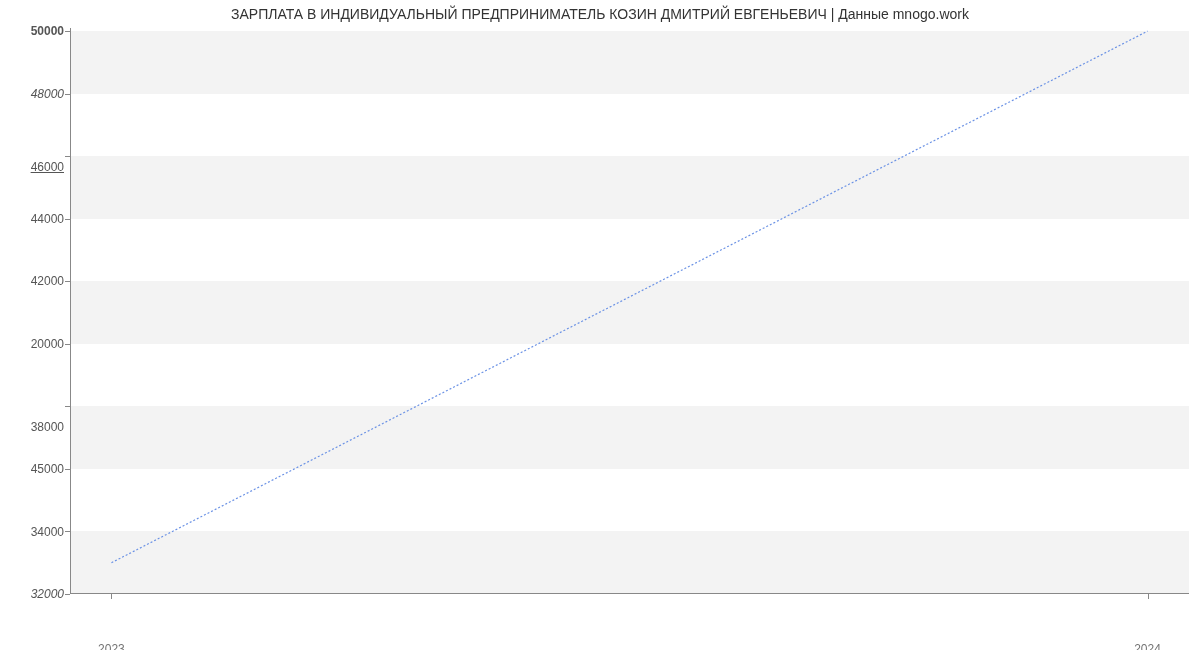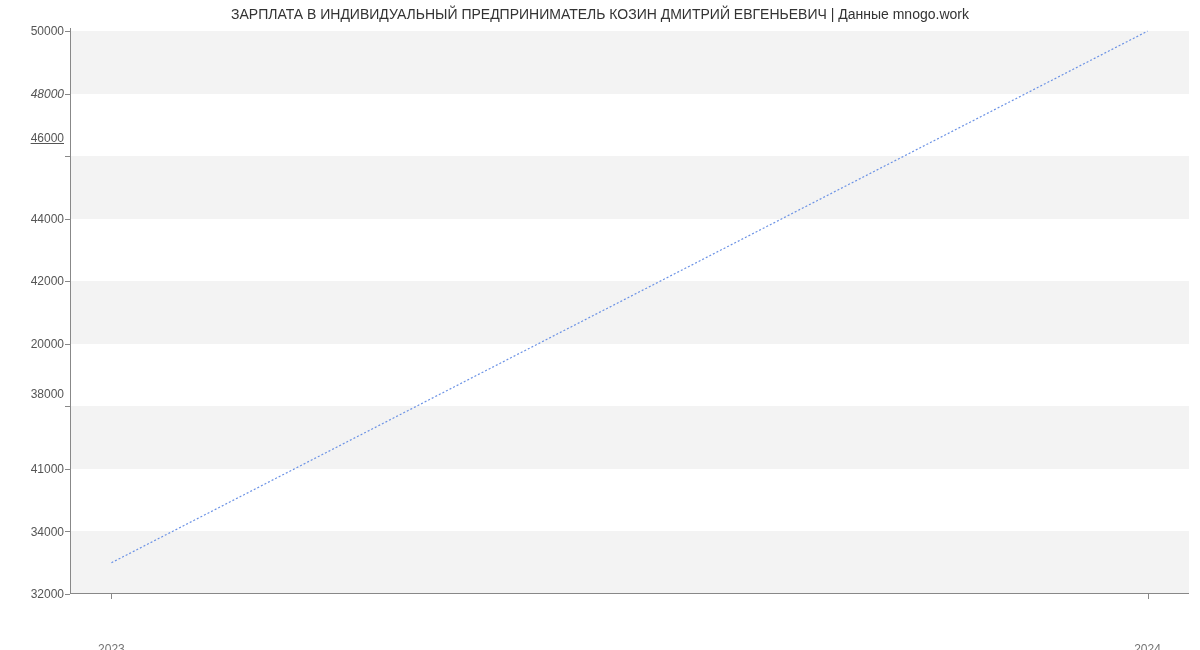--- a/index.html
+++ b/index.html
@@ -98,39 +98,39 @@
     <div id="bands">
         <div class="band" style="top: 503.459px; height: 62.5414px;"></div>
         <div class="band" style="top: 378.376px; height: 62.5414px;"></div>
         <div class="band" style="top: 253.293px; height: 62.5414px;"></div>
         <div class="band" style="top: 128.21px; height: 62.5414px;"></div>
         <div class="band" style="top: 3.12707px; height: 62.5414px;"></div>
       </div>
     <div class="axis-left"></div>
     <div class="axis-bottom"></div>
     <div id="yticks">
-        <div class="ytick" style="top: 566px;">32000</div>
+        <div class="ytick" style="top: 566px; font-style: italic;">32000</div>
         <div class="ytick-mark" style="top: 566px;"></div>
         <div class="ytick" style="top: 504px;">34000</div>
         <div class="ytick-mark" style="top: 503.459px;"></div>
-        <div class="ytick" style="top: 440.917px;">41000</div>
+        <div class="ytick" style="top: 440.917px;">45000</div>
         <div class="ytick-mark" style="top: 440.917px;"></div>
-        <div class="ytick" style="top: 366px; margin-left: 36px;">38000</div>
+        <div class="ytick" style="top: 399px; margin-left: 36px;">38000</div>
         <div class="ytick-mark" style="top: 378.376px;"></div>
         <div class="ytick" style="top: 315.834px;">20000</div>
         <div class="ytick-mark" style="top: 315.834px;"></div>
         <div class="ytick" style="top: 253.293px;">42000</div>
         <div class="ytick-mark" style="top: 253.293px;"></div>
         <div class="ytick" style="top: 190.751px;">44000</div>
         <div class="ytick-mark" style="top: 190.751px;"></div>
-        <div class="ytick" style="top: 110px; text-decoration: underline;">46000</div>
+        <div class="ytick" style="top: 139px; text-decoration: underline;">46000</div>
         <div class="ytick-mark" style="top: 128.21px;"></div>
         <div class="ytick" style="top: 65.6685px; font-style: italic;">48000</div>
         <div class="ytick-mark" style="top: 65.6685px;"></div>
-        <div class="ytick" style="top: 3.12707px;">50000</div>
+        <div class="ytick" style="top: 3.12707px; font-weight: bold;">50000</div>
         <div class="ytick-mark" style="top: 3.12707px;"></div>
       </div>
     <div id="xticks">
         <div class="xtick" style="left: 41.4444px;">2023</div>
         <div class="xtick-mark" style="left: 41.4444px; top: 566px;"></div>
         <div class="xtick" style="left: 1077.56px;">2024</div>
         <div class="xtick-mark" style="left: 1077.56px; top: 566px;"></div>
       </div>
     <svg class="line-layer" id="svg" width="1119" height="566">
       <polyline id="series" class="series-line" points="41.44444444440954,534.7292817679559 1077.5555555555904,3.12707182320446" style="stroke: rgb(107, 146, 229);"></polyline>

